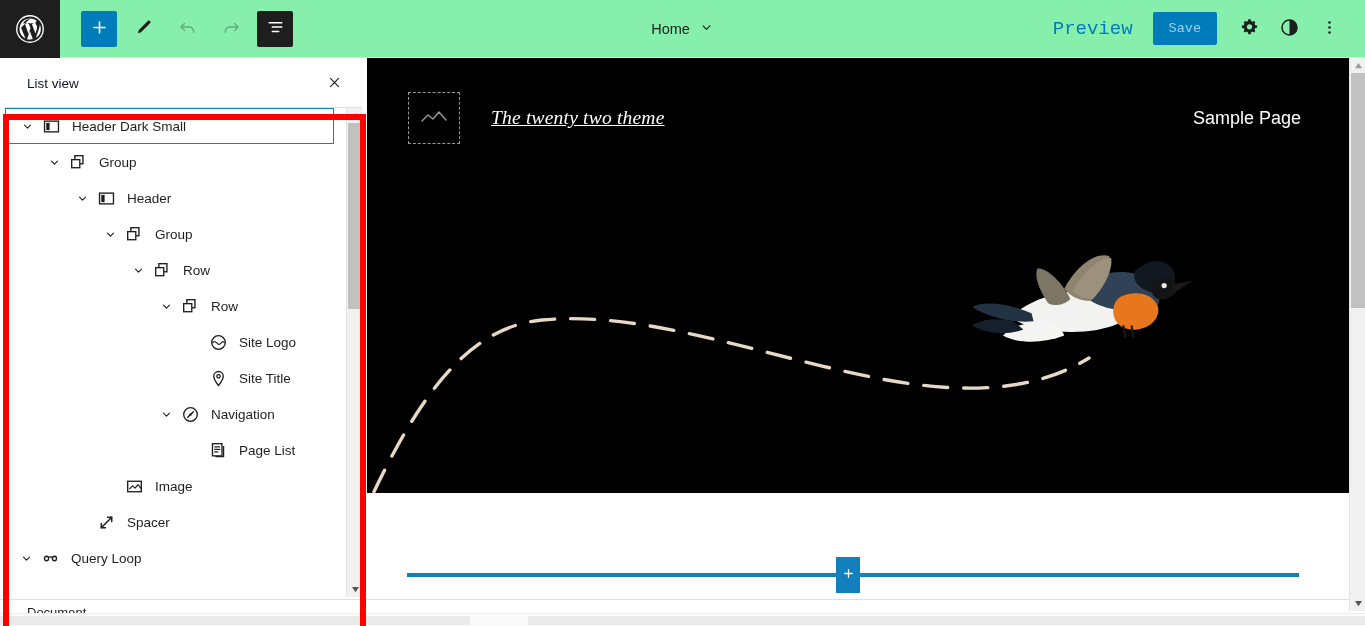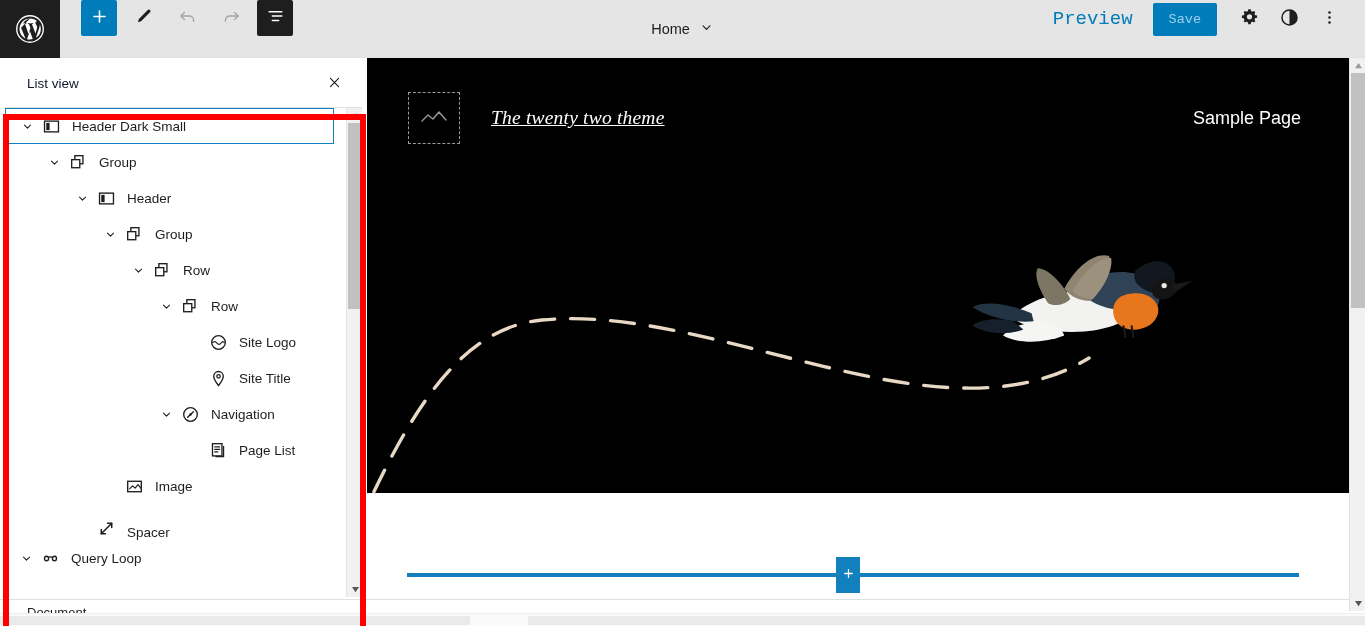--- a/index.html
+++ b/index.html
@@ -7,22 +7,22 @@
     width: 1365px; height: 626px;
     overflow: hidden;
     font-family: "Liberation Sans", sans-serif;
     background: #ffffff;
   }
   #app { position: relative; width: 1365px; height: 626px; }
 
   
   .topbar {
     position: absolute; left: 0; top: 0; width: 1365px; height: 58px;
-    background: #e5e5e5; border-bottom: 1px solid #e0e0e0;
-    display: flex; align-items: flex-start;
+    background: #86efac; border-bottom: 1px solid #e0e0e0;
+    display: flex; align-items: center;
   }
   .wp-logo-tile {
     width: 60px; height: 58px; background: #1e1e1e;
     display: flex; align-items: center; justify-content: center;
     flex: 0 0 60px;
   }
   .wp-logo-tile svg { display: block; }
   .tb-left { display: flex; align-items: center; gap: 8px; padding-left: 21px; }
   .tb-btn {
     width: 36px; height: 36px; border: none; background: transparent;
@@ -512,21 +512,21 @@
             <div class="tree-row" style="padding-left: 93px;">
               <span class="chev empty"></span>
               <span class="blk-icon">
                 <svg width="19" height="19" viewBox="0 0 24 24">
                   <rect x="3.4" y="5.4" width="17.2" height="13.2" fill="none" stroke="#1e1e1e" stroke-width="1.7"></rect>
                   <path d="M5.4 15.4 9.6 11.2l3.2 2.8 3.6-4.4 4.2 5.2" fill="none" stroke="#1e1e1e" stroke-width="1.5" stroke-linejoin="round"></path>
                 </svg>
               </span>
               <span class="tree-label">Image</span>
             </div>
-            <div class="tree-row" style="padding-left: 65px; align-items: flex-end;">
+            <div class="tree-row" style="padding-left: 65px;">
               <span class="chev empty"></span>
               <span class="blk-icon">
                 <svg width="19" height="19" viewBox="0 0 24 24">
                   <path d="M18.6 5.4 5.4 18.6" stroke="#1e1e1e" stroke-width="1.9" stroke-linecap="round"></path>
                   <path d="M13.4 5.4h5.2v5.2" fill="none" stroke="#1e1e1e" stroke-width="1.9" stroke-linecap="round" stroke-linejoin="round"></path>
                   <path d="M10.6 18.6H5.4v-5.2" fill="none" stroke="#1e1e1e" stroke-width="1.9" stroke-linecap="round" stroke-linejoin="round"></path>
                 </svg>
               </span>
               <span class="tree-label">Spacer</span>
             </div>

